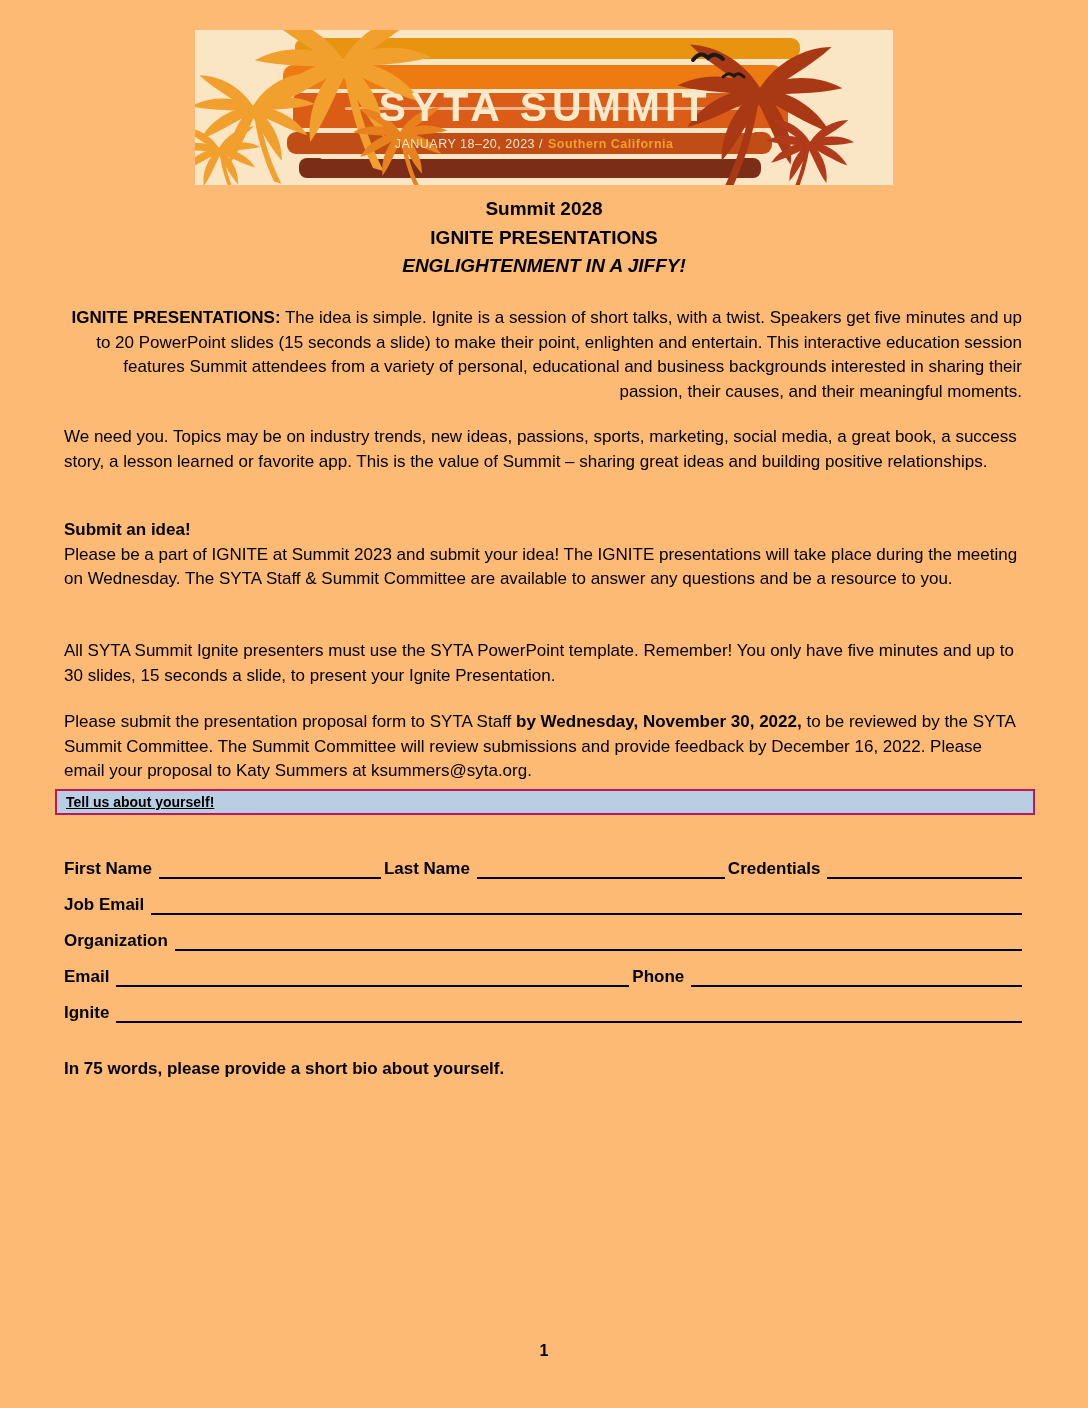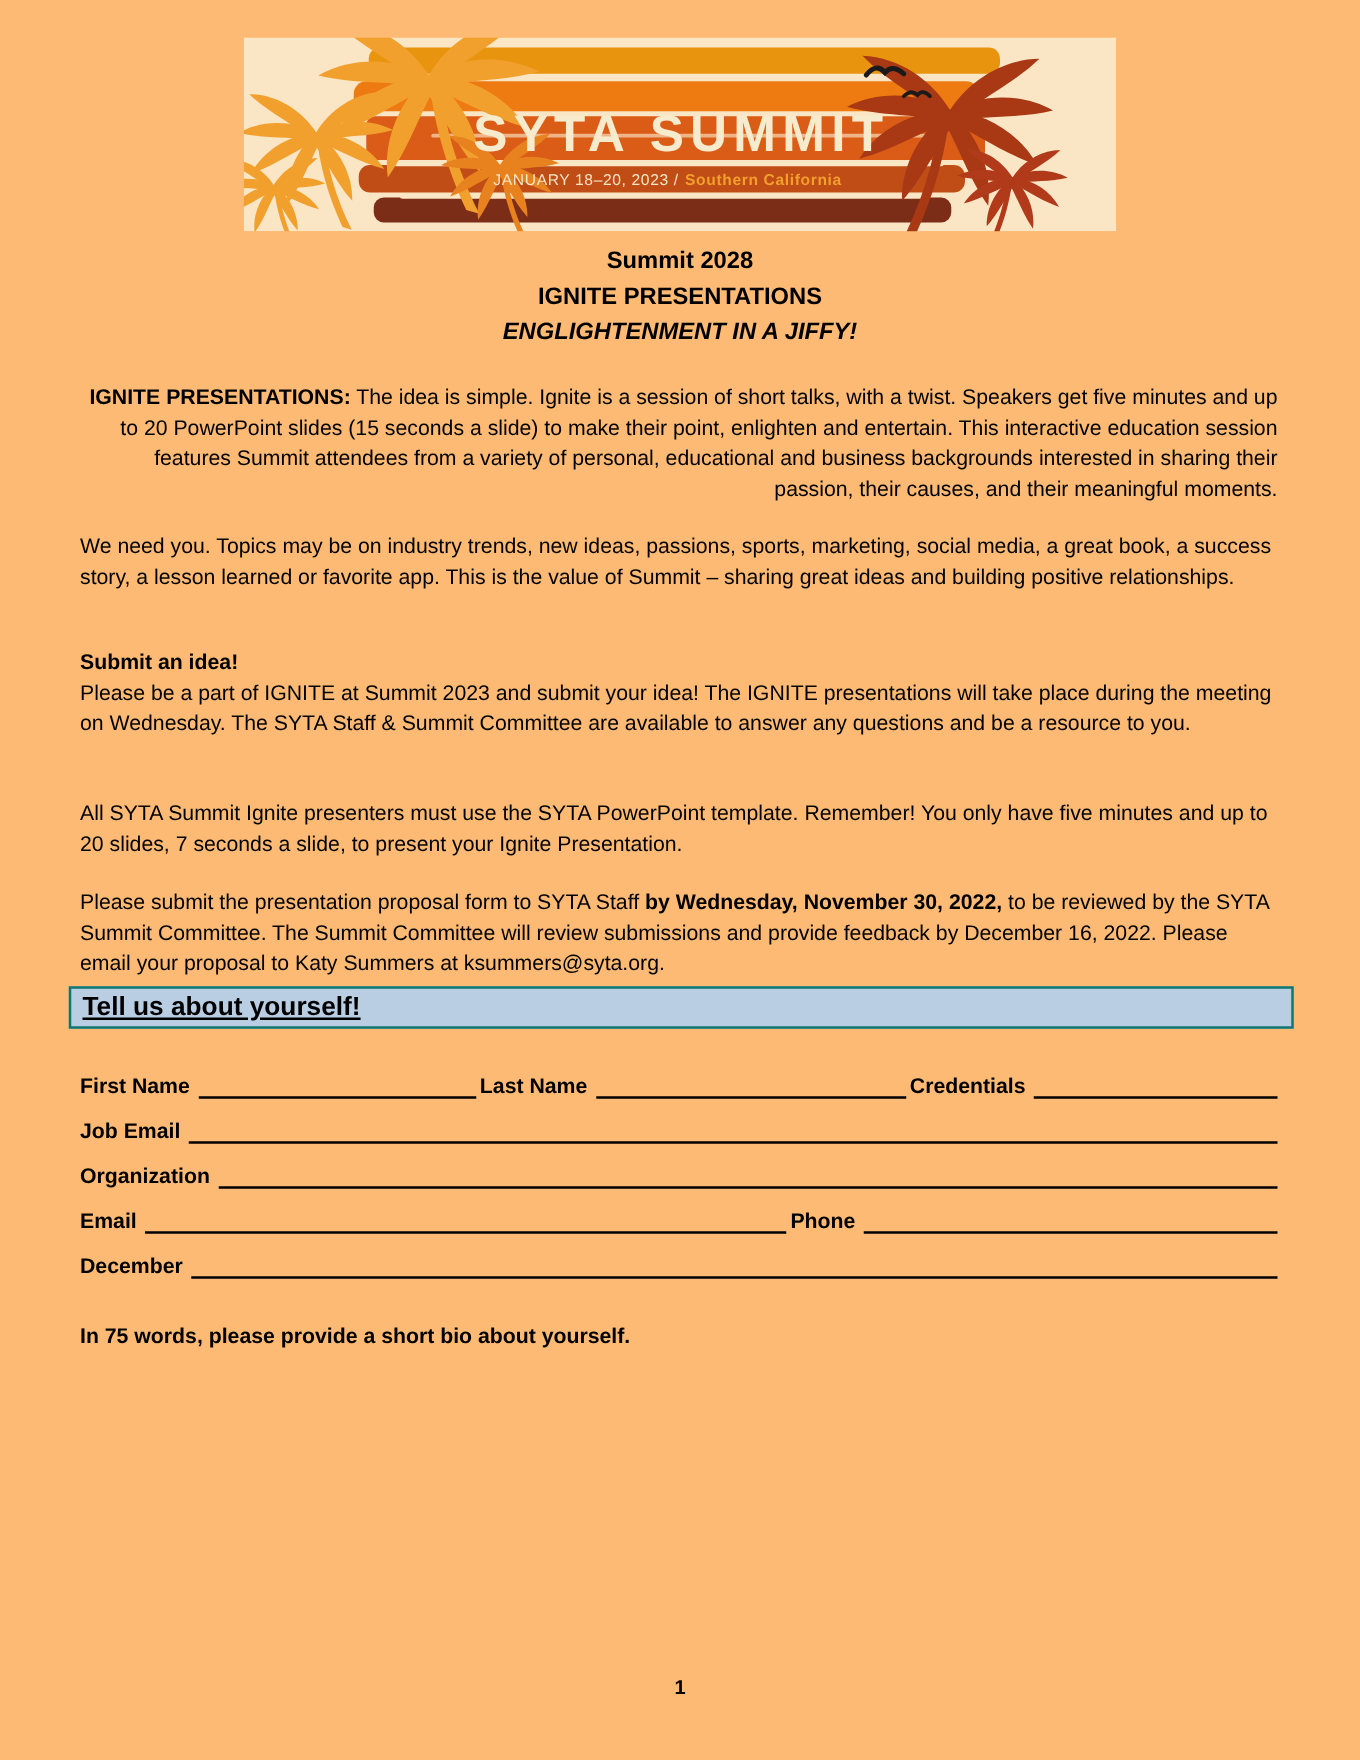--- a/index.html
+++ b/index.html
@@ -17,22 +17,22 @@
     text-align:center; font-weight:bold; font-size:19px; line-height:28.5px;
   }
   .headings .tagline { font-style:italic; }
   .para {
     position:absolute; left:64px; width:958px;
     font-size:17px; line-height:24.5px;
   }
   .b { font-weight:bold; }
   .section-bar {
     position:absolute; left:55px; top:789px; width:958px;
-    background:#B9CDE3; border:2px solid #0f766e;
-    padding:3px 9px; font-size:21px; font-weight:bold;
+    background:#B9CDE3; border:2px solid #be185d;
+    padding:3px 9px; font-size:14px; font-weight:bold;
   }
   .section-bar span { text-decoration:underline; }
   .form-row {
     position:absolute; left:64px; width:958px; height:25px;
     display:flex; align-items:flex-end;
     font-size:17px;
   }
   .form-row .lbl { font-weight:bold; white-space:nowrap; padding-right:7px; line-height:21px; }
   .form-row .lbl.mid { margin-left:3px; }
   .form-row .line { border-bottom:2px solid #000; height:22px; }
@@ -114,21 +114,21 @@
     <span class="b">IGNITE PRESENTATIONS:</span><span>  The idea is simple.  Ignite is a session of short talks, with a twist.  Speakers get five minutes and up to 20 PowerPoint slides (15 seconds a slide) to make their point, enlighten and entertain. This interactive education session features Summit attendees from a variety of personal, educational and business backgrounds interested in sharing their passion, their causes, and their meaningful moments.</span>
   </div>
 
   <div class="para" style="top:425px;">We need you.  Topics may be on industry trends, new ideas, passions, sports, marketing, social media, a great book, a success story, a lesson learned or favorite app.  This is the value of Summit – sharing great ideas and building positive relationships.</div>
 
   <div class="para" style="top:518px;">
     <div class="b">Submit an idea!</div>
     <div>Please be a part of IGNITE at Summit 2023 and submit your idea!  The IGNITE presentations will take place during the meeting on Wednesday. The SYTA Staff &amp; Summit Committee are available to answer any questions and be a resource to you.</div>
   </div>
 
-  <div class="para" style="top:639px;">All SYTA Summit Ignite presenters must use the SYTA PowerPoint template.  Remember! You only have five minutes and up to 20 slides, 7 seconds a slide, to present your Ignite Presentation.</div>
+  <div class="para" style="top:639px;">All SYTA Summit Ignite presenters must use the SYTA PowerPoint template.  Remember! You only have five minutes and up to 30 slides, 15 seconds a slide, to present your Ignite Presentation.</div>
 
   <div class="para" style="top:710px;">
     <span>Please submit the presentation proposal form to SYTA Staff </span><span class="b">by Wednesday, November 30, 2022,</span><span> to be reviewed by the SYTA Summit Committee. The Summit Committee will review submissions and provide feedback by December 16, 2022. Please email your proposal to Katy Summers at ksummers@syta.org.</span>
   </div>
 
   <div class="section-bar">
     <span>Tell us about yourself!</span>
   </div>
 
   <div class="form-row" style="top:854px;">
@@ -151,21 +151,21 @@
   </div>
 
   <div class="form-row" style="top:962px;">
     <span class="lbl">Email</span>
     <span class="line" style="width:513px;"></span>
     <span class="lbl mid">Phone</span>
     <span class="line grow"></span>
   </div>
 
   <div class="form-row" style="top:998px;">
-    <span class="lbl">December</span>
+    <span class="lbl">Ignite</span>
     <span class="line grow"></span>
   </div>
 
   <div class="bio">In 75 words, please provide a short bio about yourself.</div>
 
   <div class="page-num">1</div>
 
 </div>
 
 </body></html>

